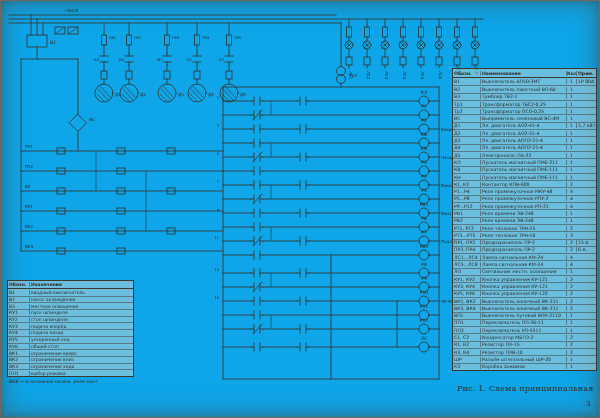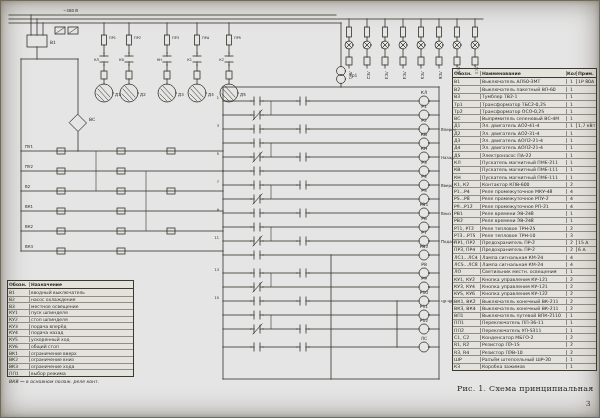--- a/index.html
+++ b/index.html
@@ -1,17 +1,17 @@
 <!DOCTYPE html>
 <html><head>
 <meta charset="utf-8">
 <style>
   *{box-sizing:border-box}
   html,body{margin:0;padding:0;background:#8a857a}
-  #page{position:relative;width:600px;height:418px;background:#e5e5e5;overflow:hidden;
+  #page{position:relative;width:600px;height:418px;background:#0ea5e9;overflow:hidden;
         border:1px solid #6f6a5c;
         box-shadow:inset 0 0 26px rgba(72,64,48,.55), inset 0 0 5px rgba(72,64,48,.35);
         font-family:"DejaVu Sans",sans-serif;color:#2e2c25}
   #draw{position:absolute;left:0;top:0}
   .ink{stroke:#35322a;stroke-width:.8;fill:none;stroke-linecap:square;stroke-linejoin:miter}
   .ink2{stroke:#35322a;stroke-width:.6;fill:none}
   svg text{fill:#2c2a23;font-family:"DejaVu Sans",sans-serif}
   .t35{font-size:3.5px}.t4{font-size:4px}.t45{font-size:4.5px}
   .mid{text-anchor:middle}.end{text-anchor:end}
 

